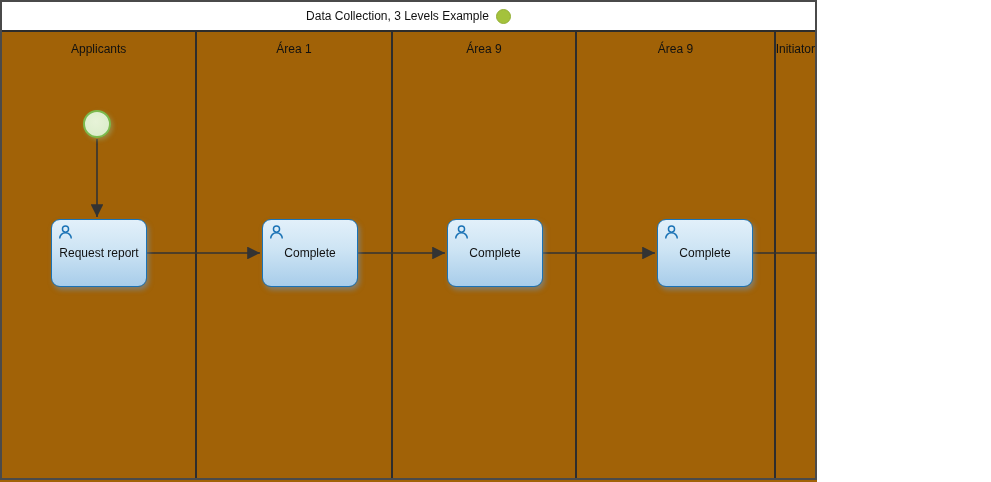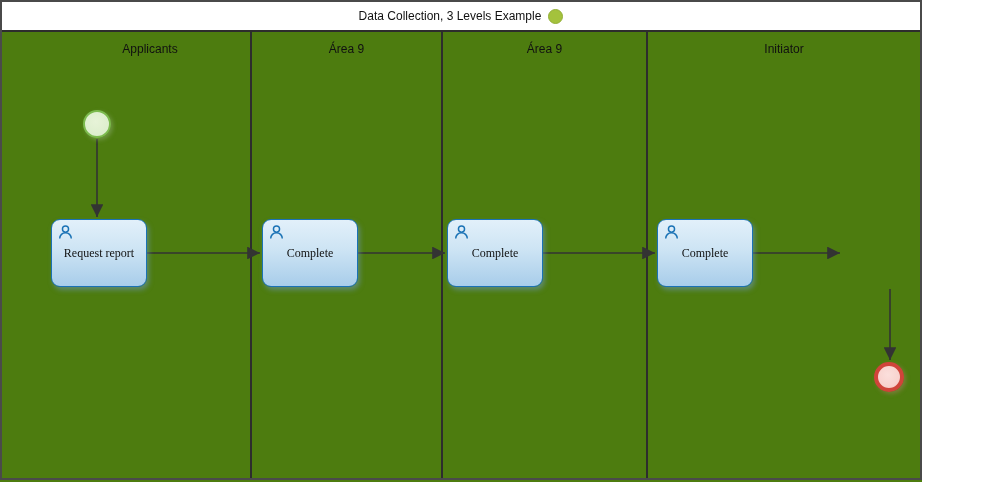--- a/index.html
+++ b/index.html
@@ -1,40 +1,40 @@
 <!DOCTYPE html>
 <html style="--pool-border: #4a4a4a; --lane-divider: #2d2d2d; --task-border: #1a72b5; --task-fill-bottom: #a8cdea; --task-text: #111111; --start-border: #7cba4e; --start-fill: #ddeecd; --end-border: #d0443a; --end-fill: #f8d2ce; --status-dot: #a4c23c; --connector: #333333;"><head>
 <meta charset="utf-8">
 <style>
   html,body{margin:0;padding:0;background:#ffffff;}
   body{font-family:"Liberation Sans", sans-serif; -webkit-font-smoothing:antialiased;}
-  .stage{position:relative;width:922px;height:482px;background:#4d7c0f;overflow:hidden;}
+  .stage{position:relative;width:817px;height:482px;background:#a16207;overflow:hidden;}
 
   
   .pool{position:absolute;left:0;top:0;right:0;bottom:2px;border:2px solid var(--pool-border);}
   .titlebar{height:28px;border-bottom:2px solid var(--lane-divider);display:flex;align-items:center;justify-content:center;gap:7px;background:#ffffff;}
   .titlebar .title{font-size:12px;color:#111;}
   .status-dot{width:13px;height:13px;border-radius:50%;background:var(--status-dot);border:1px solid #93af36;}
 
   
-  .lanes{display:flex;height:calc(100% - 30px);padding-left:48px;}
+  .lanes{display:flex;height:calc(100% - 30px);}
   .lane{border-right:2px solid var(--lane-divider);position:relative;}
   .lane:last-child{border-right:none;flex:1;border-radius:20px;}
   .lane-label{display:block;text-align:center;margin-top:10px;font-size:12px;color:#111;}
 
   
   svg.connectors{position:absolute;left:0;top:0;width:991px;height:482px;pointer-events:none;}
   .connector{stroke:var(--connector);stroke-width:1.6;fill:none;}
 
   
   .task{position:absolute;width:96px;height:68px;border:1.5px solid var(--task-border);border-radius:9px;
         background:linear-gradient(180deg,#e2f0fa 0%, #cde4f4 45%, var(--task-fill-bottom) 100%);
         box-shadow:2px 3px 5px rgba(110,150,190,0.55);
         display:flex;align-items:center;justify-content:center;box-sizing:border-box;cursor:default;}
-  .task-label{font-size:12px;color:var(--task-text);text-align:center;padding:0 4px;font-family:Liberation Serif, serif;}
+  .task-label{font-size:12px;color:var(--task-text);text-align:center;padding:0 4px;}
   .task-icon{position:absolute;left:5px;top:4px;width:17px;height:17px;}
   .task-icon svg{display:block;}
 
   
   .start-event{position:absolute;left:83px;top:110px;width:28px;height:28px;border-radius:50%;
        border:2.5px solid var(--start-border);
        background:radial-gradient(circle at 45% 40%, #e7f3d8 0%, var(--start-fill) 70%, #d0e6ba 100%);
        box-sizing:border-box;box-shadow:2px 2px 4px rgba(150,180,130,0.45);}
   .end-event{position:absolute;left:874px;top:362px;width:30px;height:30px;border-radius:50%;
        border:4px solid var(--end-border);
@@ -47,20 +47,23 @@
 <div class="stage">
 
   <div class="pool">
     <div class="titlebar">
       <span class="title">Data Collection, 3 Levels Example</span>
       <span class="status-dot"></span>
     </div>
     <div class="lanes">
       <div class="lane" style="width:200px">
         <span class="lane-label">Applicants</span>
+      </div>
+      <div class="lane" style="width:200px">
+        <span class="lane-label">Área 1</span>
       </div>
       <div class="lane" style="width:189px">
         <span class="lane-label">Área 9</span>
       </div>
       <div class="lane" style="width:203px">
         <span class="lane-label">Área 9</span>
       </div>
       <div class="lane">
         <span class="lane-label">Initiator</span>
       </div>

